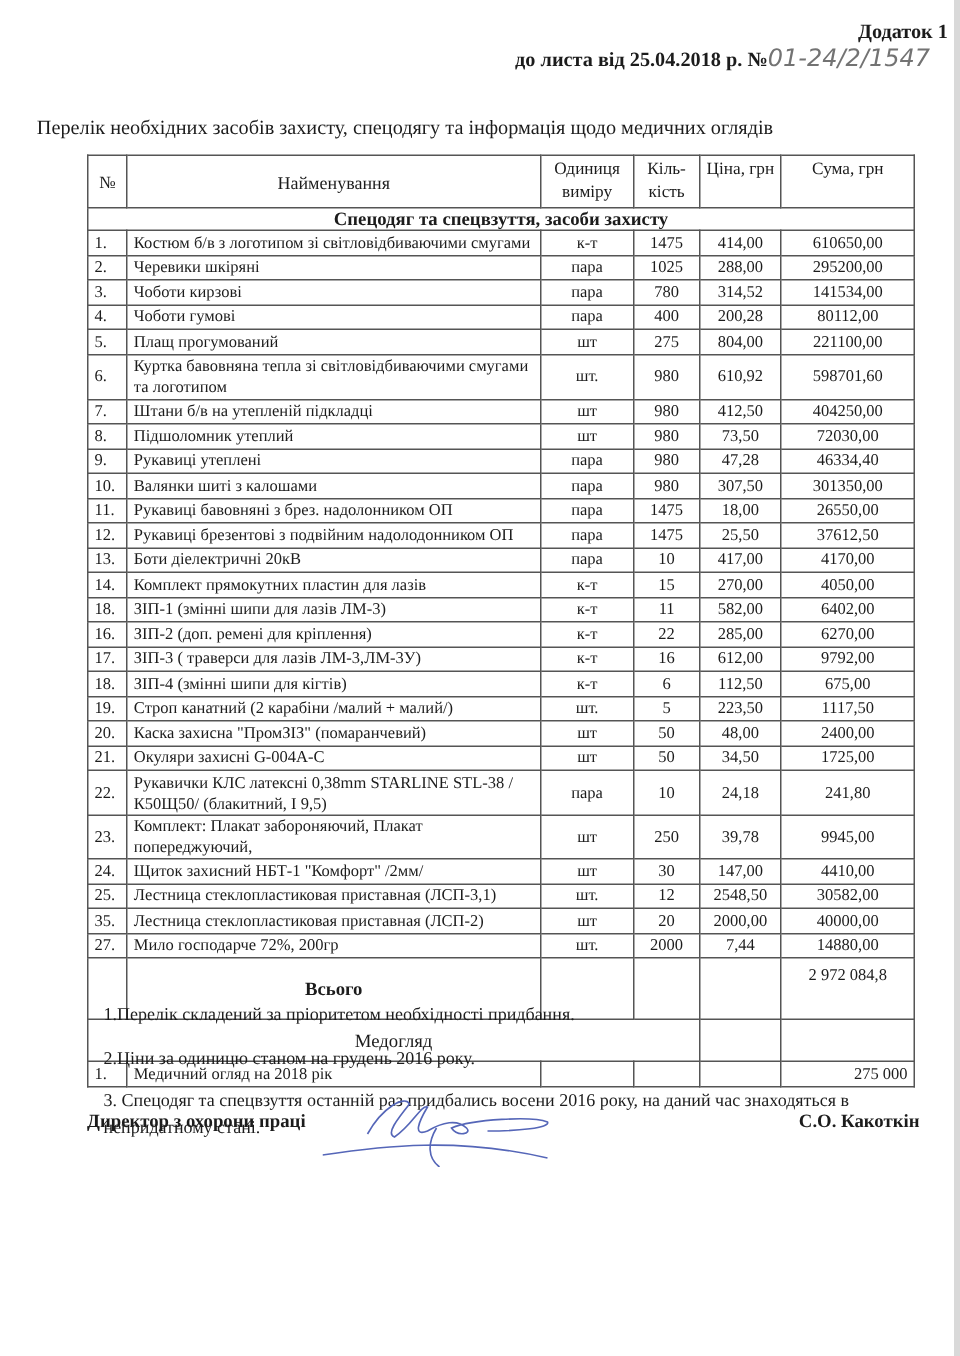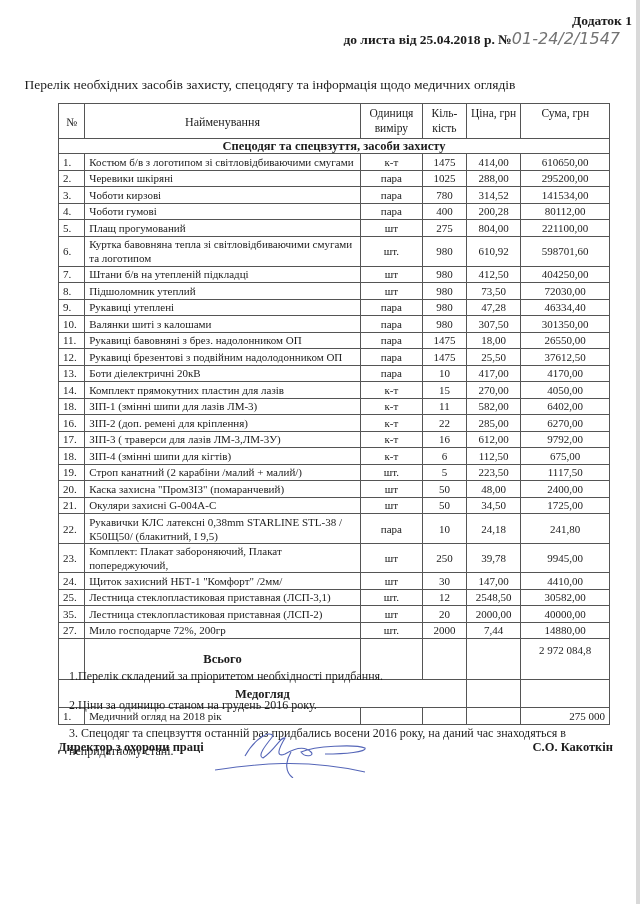--- a/index.html
+++ b/index.html
@@ -24,21 +24,21 @@
   td.num { text-align:left; vertical-align:top; }
   td.unit, td.qty { vertical-align:bottom;margin-top:25px; }
   td.price, td.sum { vertical-align:top; }
   tr.r td { height:15.5px; }
   tr.r2 td { height:29px; }
   tr.sec td { font-weight:bold; text-align:center; font-size:12.5px; height:14px; }
   tr.total td { height:36px; }
   tr.total .lbl { font-weight:bold; text-align:center; font-size:12.5px; }
   tr.total .val { font-weight:normal; text-align:center; vertical-align:top; padding-top:4px; }
   tr.med td { height:27px; }
-  tr.med .lbl { font-weight:bold; text-align:center; font-size:12.5px; }
+  tr.med .lbl { font-weight:normal; text-align:center; font-size:12.5px; }
   td.right { text-align:right !important; }
   .notes { position:absolute; top:657px; left:58px; width:560px; font-size:12px; line-height:17.5px; }
   .notes p { margin:11px; }
   .sign { position:absolute; top:740px; left:58px; width:555px; font-size:12.5px; font-weight:bold; }
   .sign .role { position:absolute; left:0; top:0; }
   .sign .name { position:absolute; right:0; top:0; }
   .signature { position:absolute; left:215px; top:728px; }
 </style>
 </head>
 <body>

